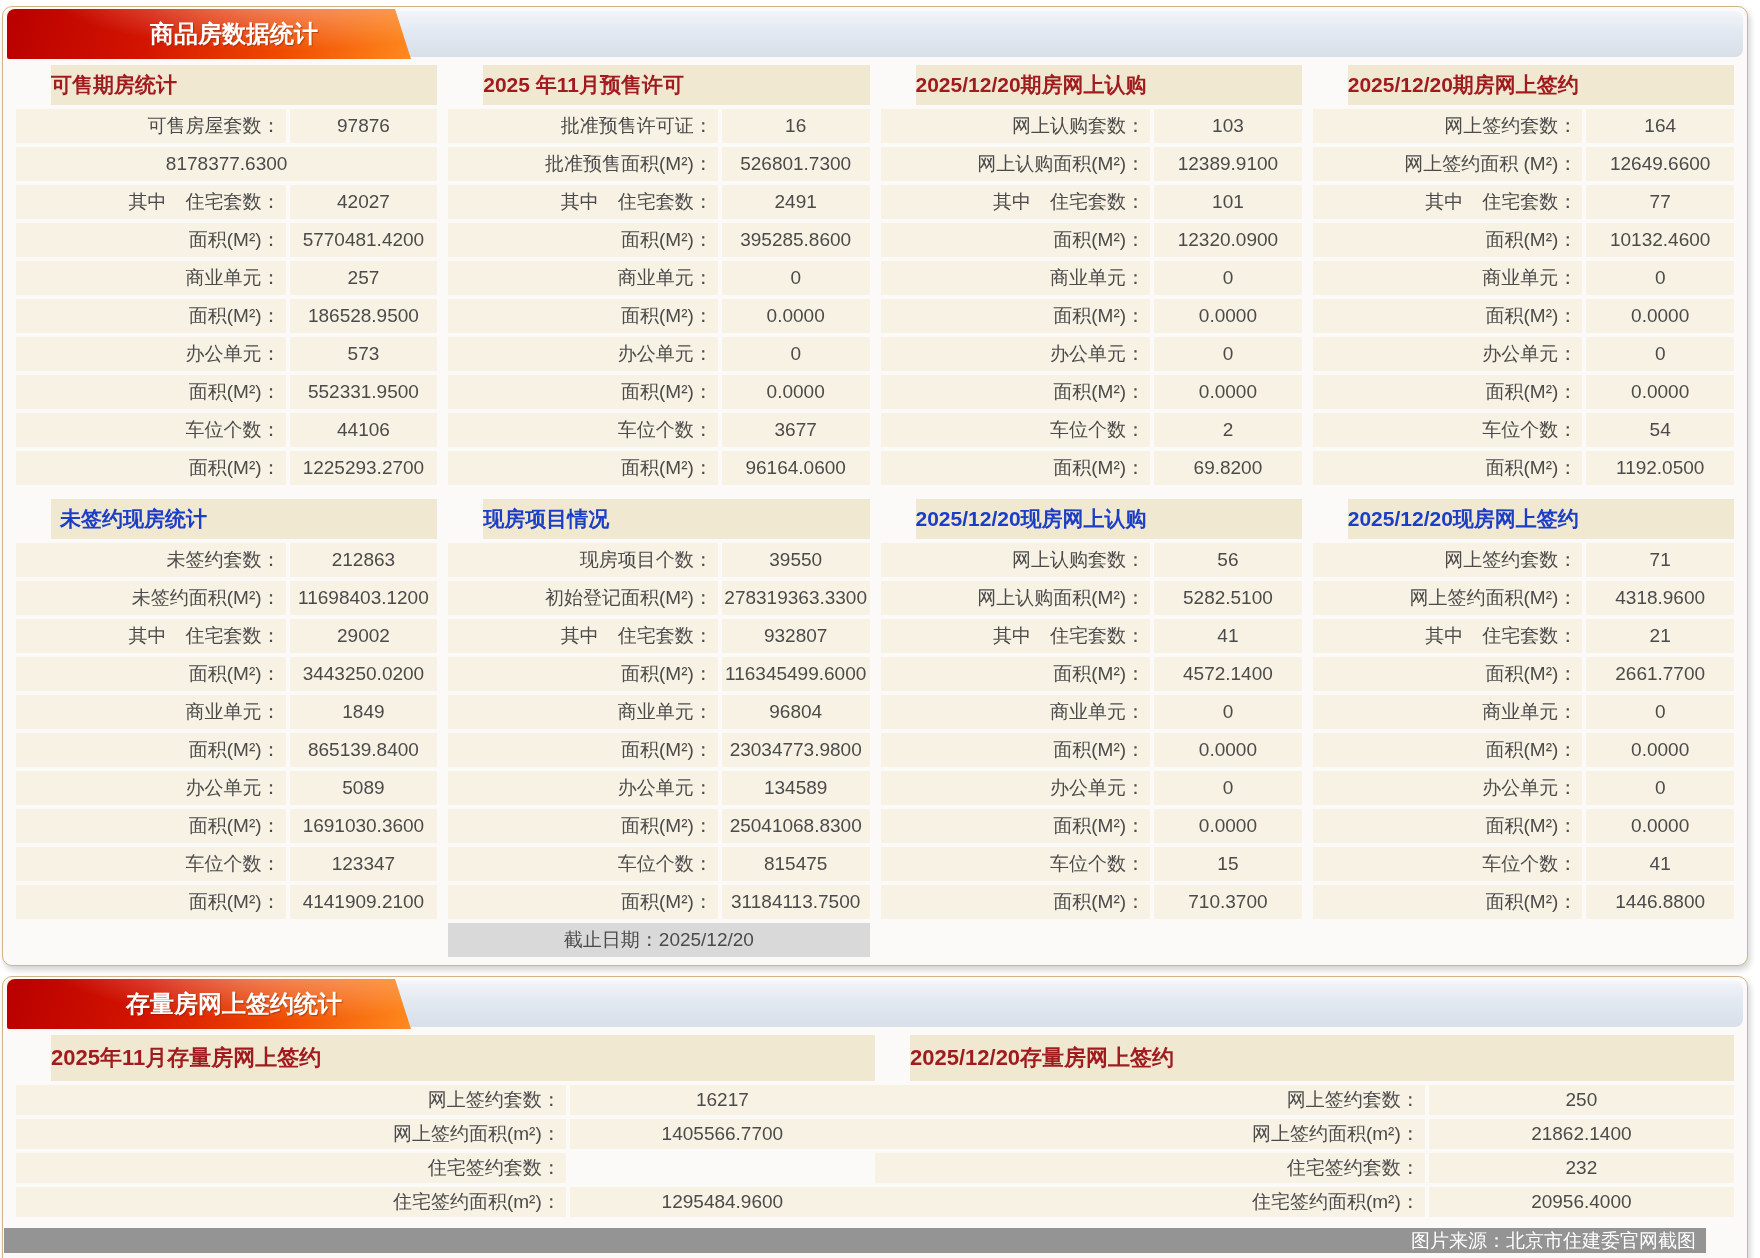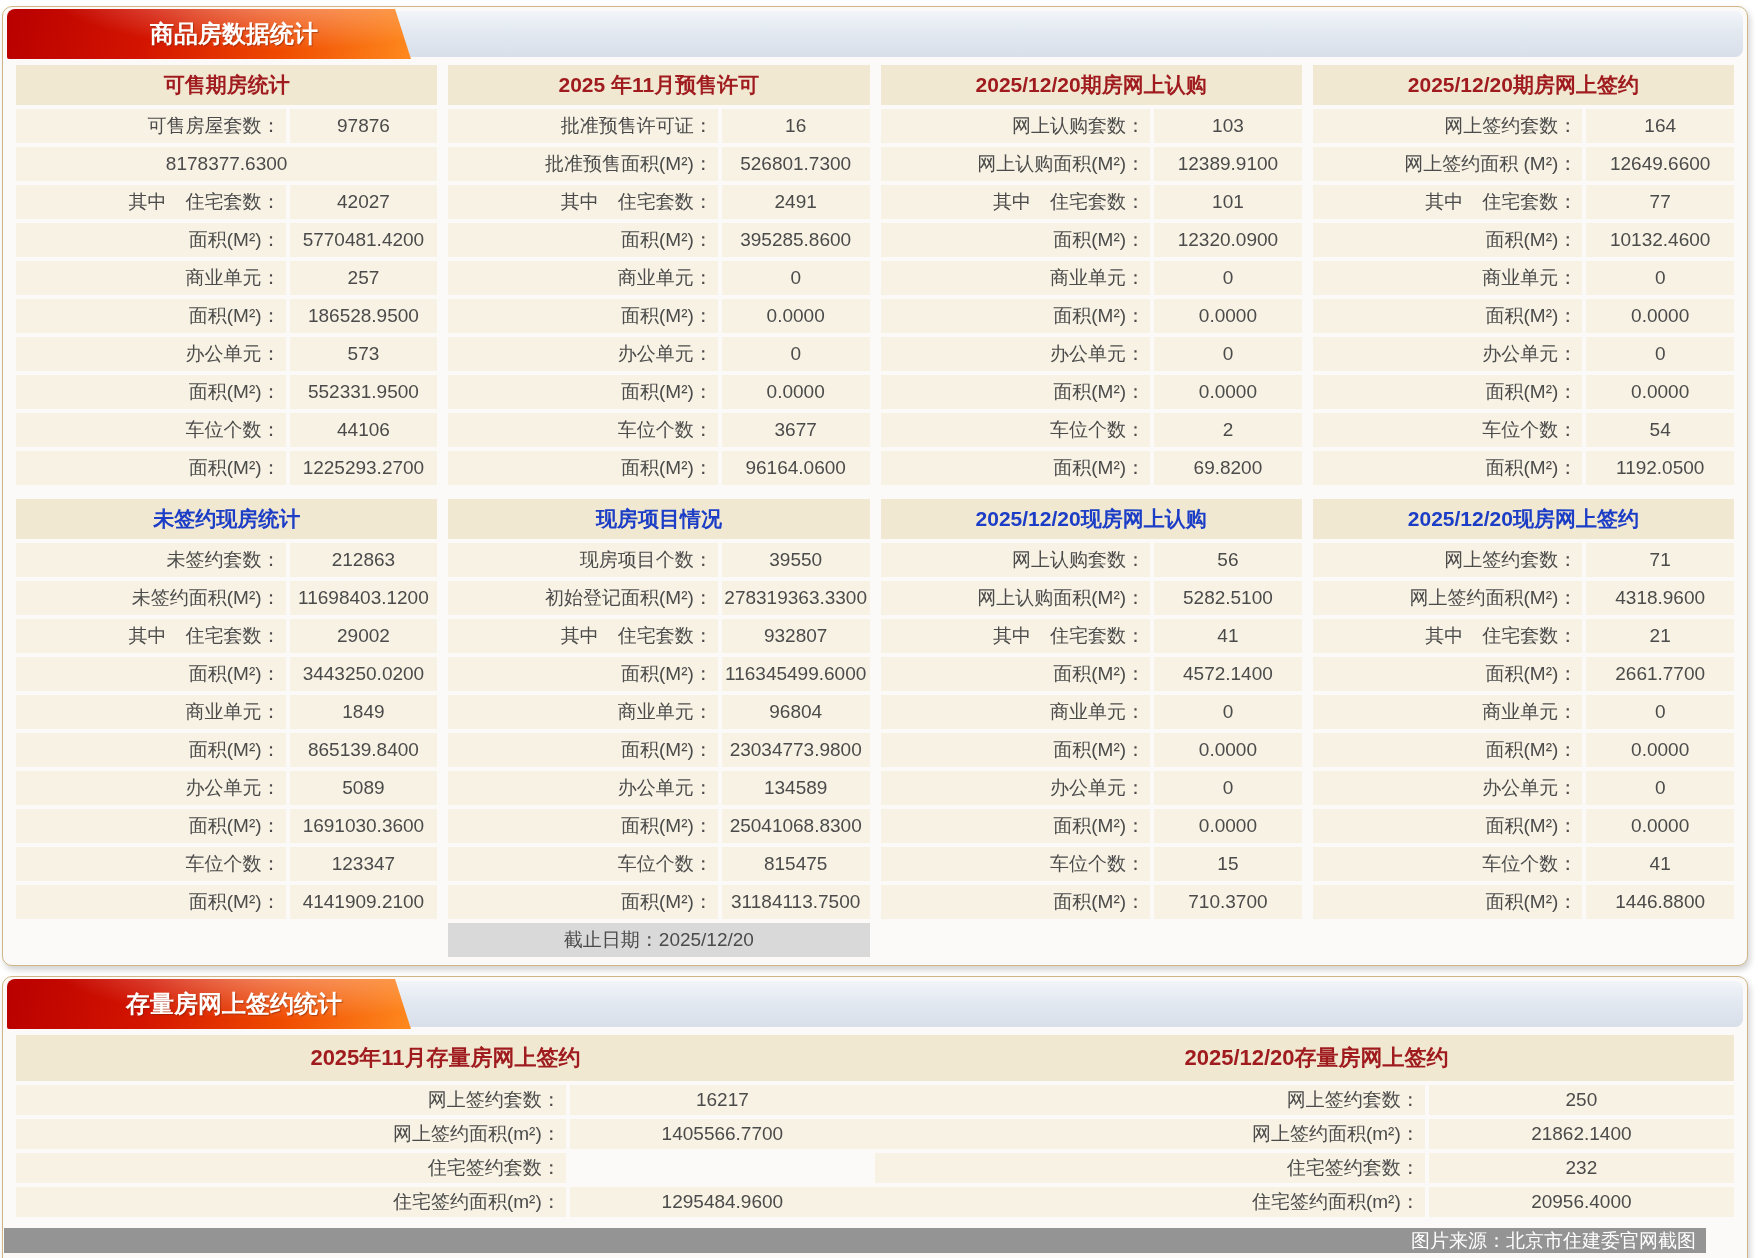--- a/index.html
+++ b/index.html
@@ -41,22 +41,22 @@
     padding-left:33px;
   }
 
   
   .grid{position:absolute;left:13px;right:13px;top:58px;display:grid;align-items:start;}
   .grid-4{grid-template-columns:repeat(4,1fr);column-gap:11px;row-gap:10px;}
   .grid-2{grid-template-columns:1fr 1fr;column-gap:0;}
 
   .panel{background:transparent;}
   .p-title{
-    height:40px;line-height:40px;background:#f1e8d2;text-align:center;
-    font-size:21px;font-weight:bold;margin-bottom:4px;white-space:nowrap;overflow:hidden;
+    height:40px;line-height:40px;background:#f1e8d2;
+    font-size:21px;font-weight:bold;margin-bottom:4px;white-space:nowrap;overflow:hidden;margin-left:35px;
   }
   .row{display:flex;height:34px;line-height:34px;margin-bottom:4px;font-size:19px;color:#4b4b4b;}
   .lbl{width:64%;background:#f7f2e3;text-align:right;padding-right:5px;box-sizing:border-box;
        margin-right:4px;white-space:nowrap;overflow:hidden;}
   .val{flex:1;background:#f7f2e3;text-align:center;white-space:nowrap;overflow:hidden;}
   .frow{height:34px;line-height:34px;background:#d9d9d9;text-align:center;
         font-size:19px;color:#4b4b4b;}
 
   
   .wide .p-title{height:46px;line-height:46px;font-size:22px;}
@@ -244,21 +244,21 @@
         <div class="row">
           <div class="lbl">车位个数：</div>
           <div class="val">54</div>
         </div>
         <div class="row">
           <div class="lbl">面积(M²)：</div>
           <div class="val">1192.0500</div>
         </div>
       </div>
       <div class="panel ">
-        <div class="p-title" style="color: rgb(28, 62, 198);">未签约现房统计</div>
+        <div class="p-title" style="color: rgb(28, 62, 198); padding-left: 9px;">未签约现房统计</div>
         <div class="row">
           <div class="lbl">未签约套数：</div>
           <div class="val">212863</div>
         </div>
         <div class="row">
           <div class="lbl">未签约面积(M²)：</div>
           <div class="val">11698403.1200</div>
         </div>
         <div class="row">
           <div class="lbl">其中　住宅套数：</div>
@@ -445,21 +445,21 @@
         </div>
         <div class="row">
           <div class="lbl">住宅签约套数：</div>
         </div>
         <div class="row">
           <div class="lbl">住宅签约面积(m²)：</div>
           <div class="val">1295484.9600</div>
         </div>
       </div>
       <div class="panel wide">
-        <div class="p-title" style="color: rgb(159, 27, 30); padding-left: 24px;">2025/12/20存量房网上签约</div>
+        <div class="p-title" style="color: rgb(159, 27, 30);">2025/12/20存量房网上签约</div>
         <div class="row">
           <div class="lbl">网上签约套数：</div>
           <div class="val">250</div>
         </div>
         <div class="row">
           <div class="lbl">网上签约面积(m²)：</div>
           <div class="val">21862.1400</div>
         </div>
         <div class="row">
           <div class="lbl">住宅签约套数：</div>

